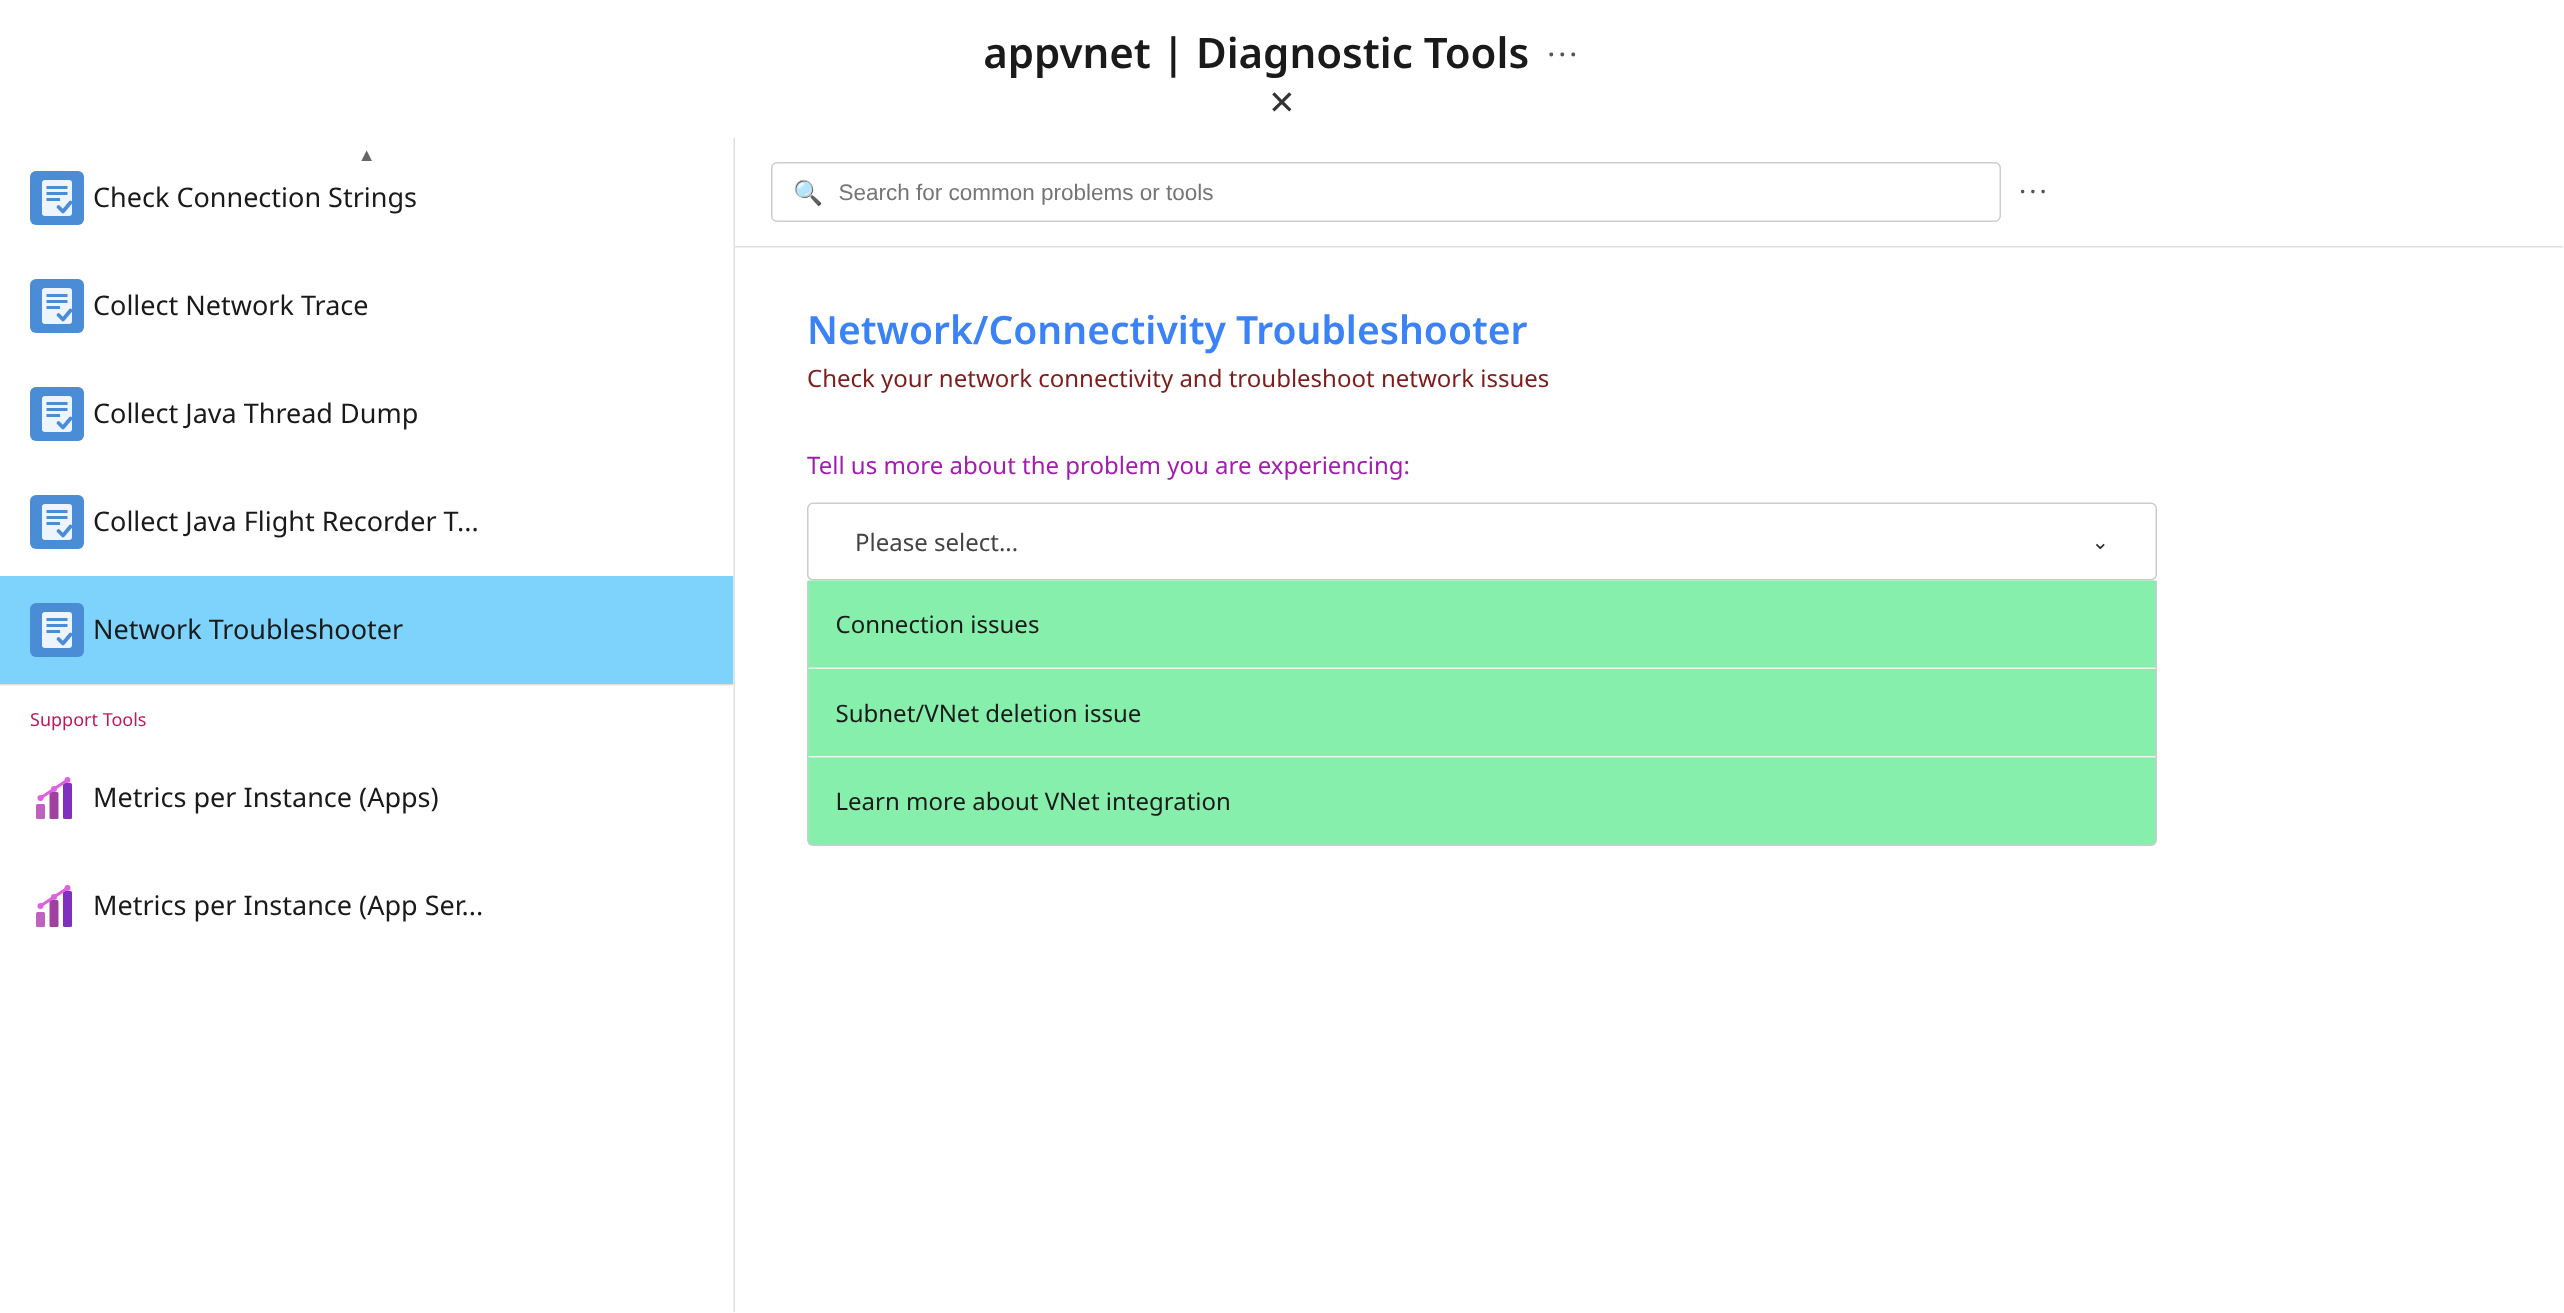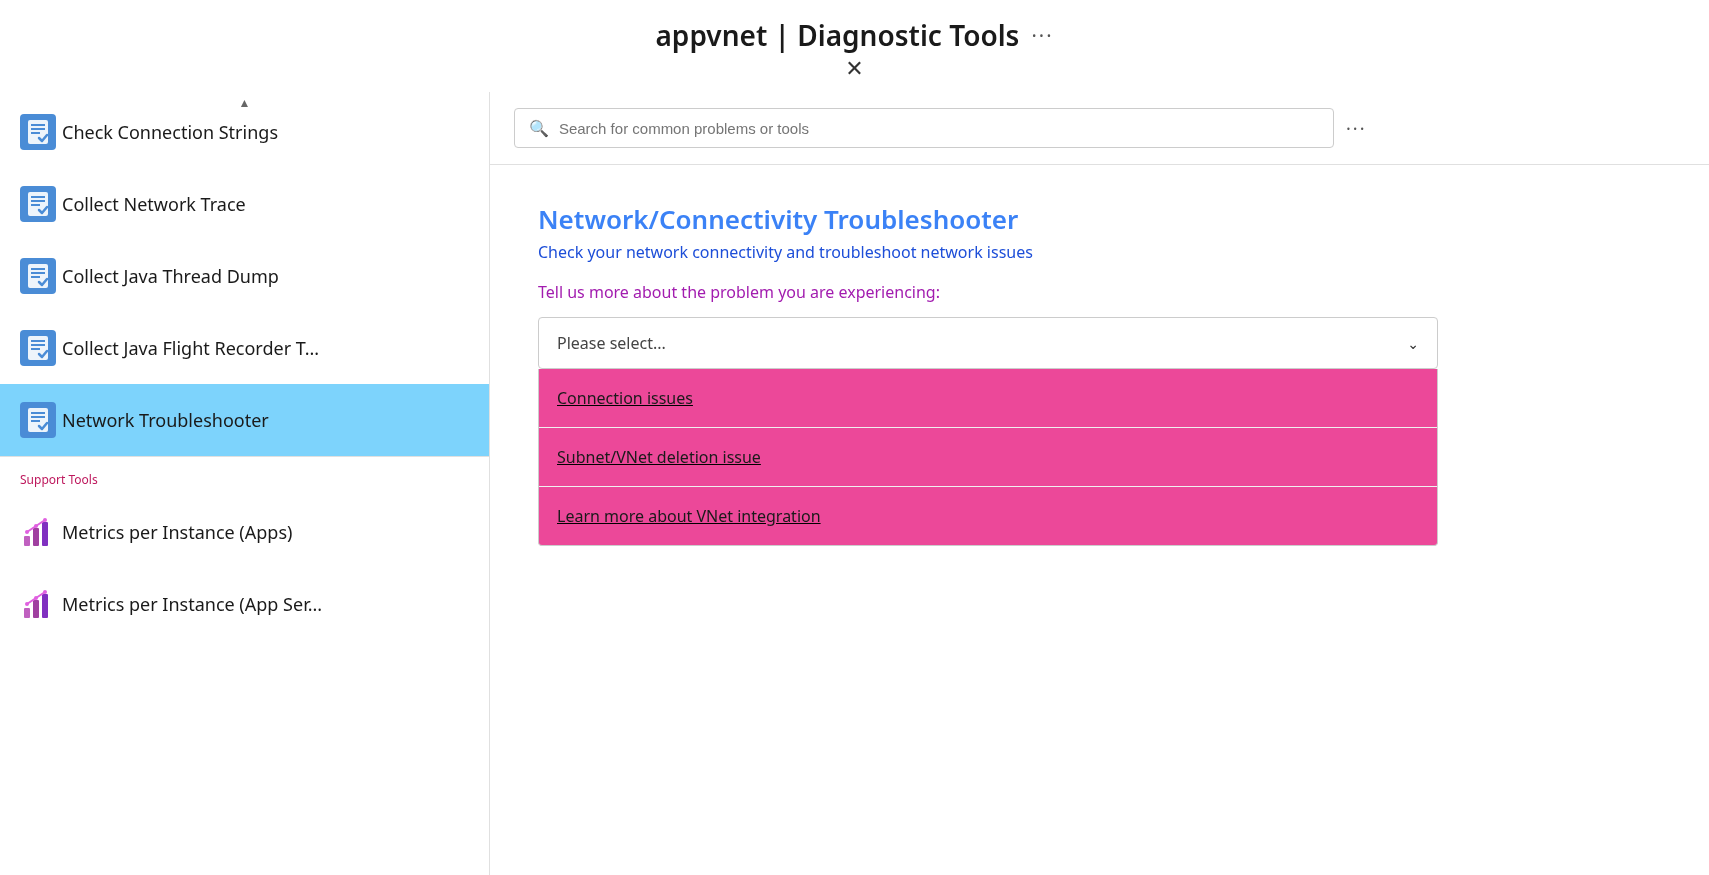--- a/index.html
+++ b/index.html
@@ -156,59 +156,58 @@
       flex: 1;
     }
     .tool-title {
       font-size: 26px;
       font-weight: 600;
       color: #3b82f6;
       margin-bottom: 4px;
     }
     .tool-description {
       font-size: 16px;
-      color: #1d4ed8;
-      margin-bottom: 18px;
+      color: #7f1d1d;
+      margin-bottom: 36px;
     }
     .tool-question {
       font-size: 16px;
       font-weight: 400;
       color: #a21caf;
       margin-bottom: 14px;
     }
 
     
     .dropdown-container {
       position: relative;
       max-width: 900px;
     }
     .dropdown-select {
       width: 100%;
-      padding: 14px 18px;
+      padding: 14px 31px;
       border: 1px solid #ccc;
       border-radius: 4px;
       font-size: 16px;
       color: #444;
       background: #fff;
       display: flex;
       align-items: center;
       justify-content: space-between;
       cursor: pointer;
     }
     .dropdown-chevron {
       font-size: 14px;
       color: #333;
     }
     .dropdown-options {
       border: 1px solid #ccc;
       border-top: none;
-      background: #ec4899;
+      background: #86efac;
       border-radius: 0 0 4px 4px;
       max-width: 900px;
-      text-decoration: underline;
     }
     .dropdown-option {
       padding: 18px 18px;
       font-size: 16px;
       color: #1a1a1a;
       cursor: pointer;
       border-top: 1px solid #f0f0f0;
     }
     .dropdown-option:first-child {
       border-top: none;

